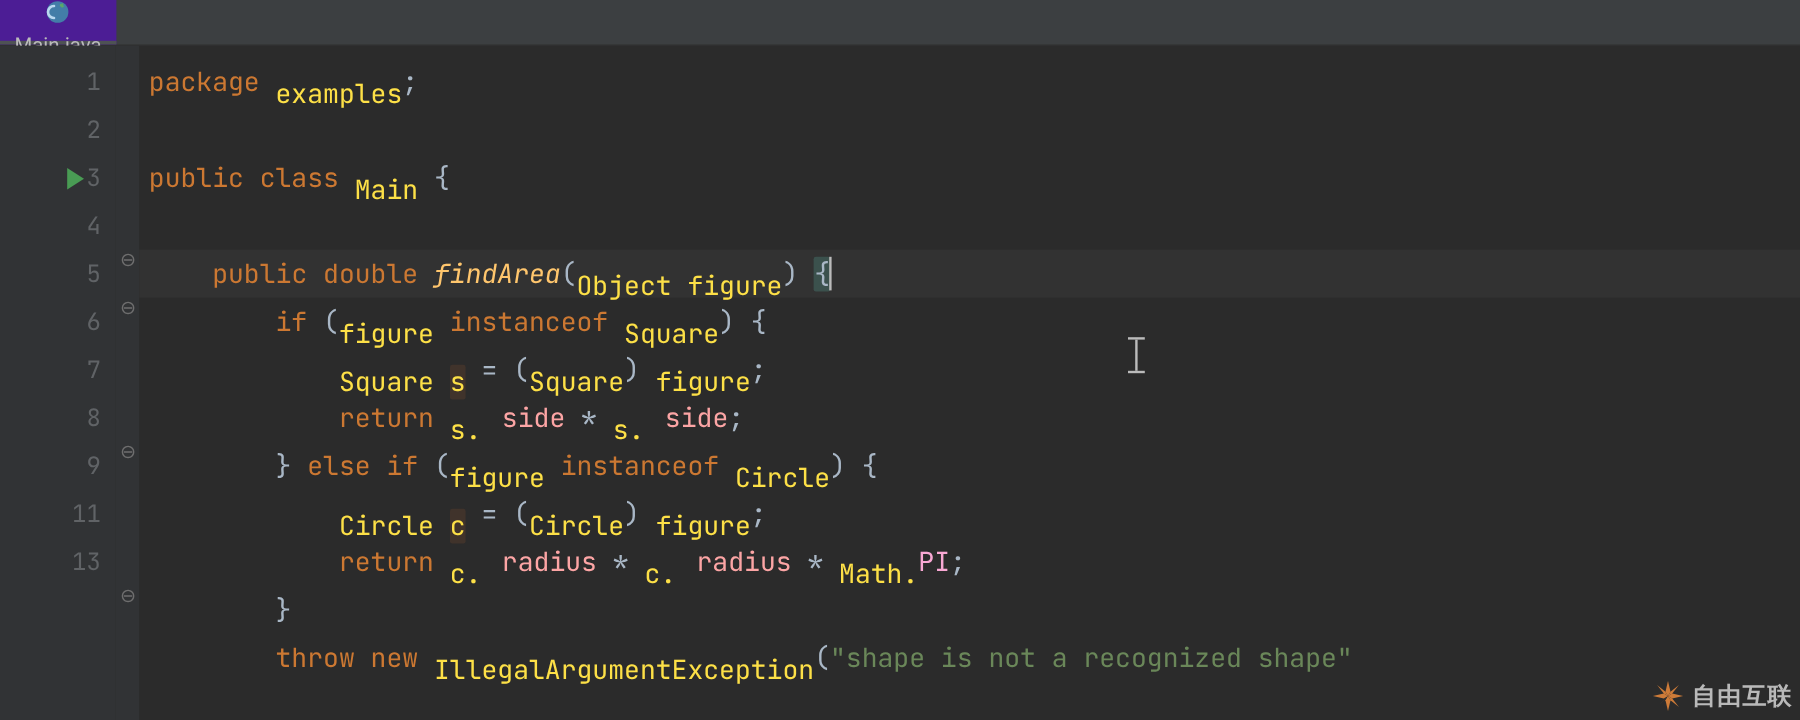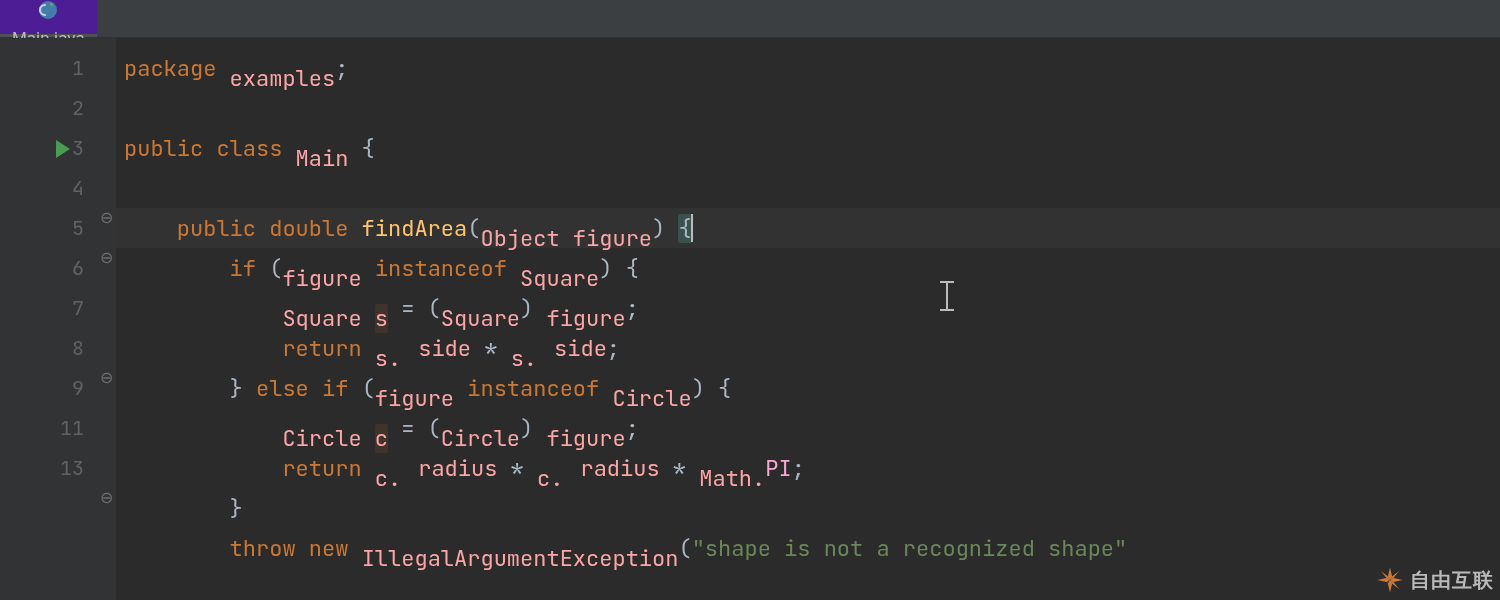--- a/index.html
+++ b/index.html
@@ -101,22 +101,22 @@
     height: 40px;
     display: flex;
     align-items: center;
     padding-left: 8px;
     white-space: pre;
   }
   .code-line.current {
     background: #323232;
   }
   .kw { color: #cc7832; }
-  .typ, .ident { color: #fca5a5; margin-top: 20px; }
-  .method { color: #ffc66d; }
+  .typ, .ident { color: #fde047; margin-top: 20px; }
+  .method { color: #ffc66d; font-style: italic; }
   .str { color: #6a8759; }
   .static-field { color: #f9a8d4; }
   .field { color: #fca5a5; margin-left: 17px; }
   .op, .punct, .paren, .brace, .semi { color: #a9b7c6; }
   .hl-var { background: #40332b; border-radius: 2px; }
   .hl-brace { background: #3b514d; border-radius: 2px; }
   .caret {
     display: inline-block;
     width: 2px; height: 28px;
     background: #bbbbbb;

